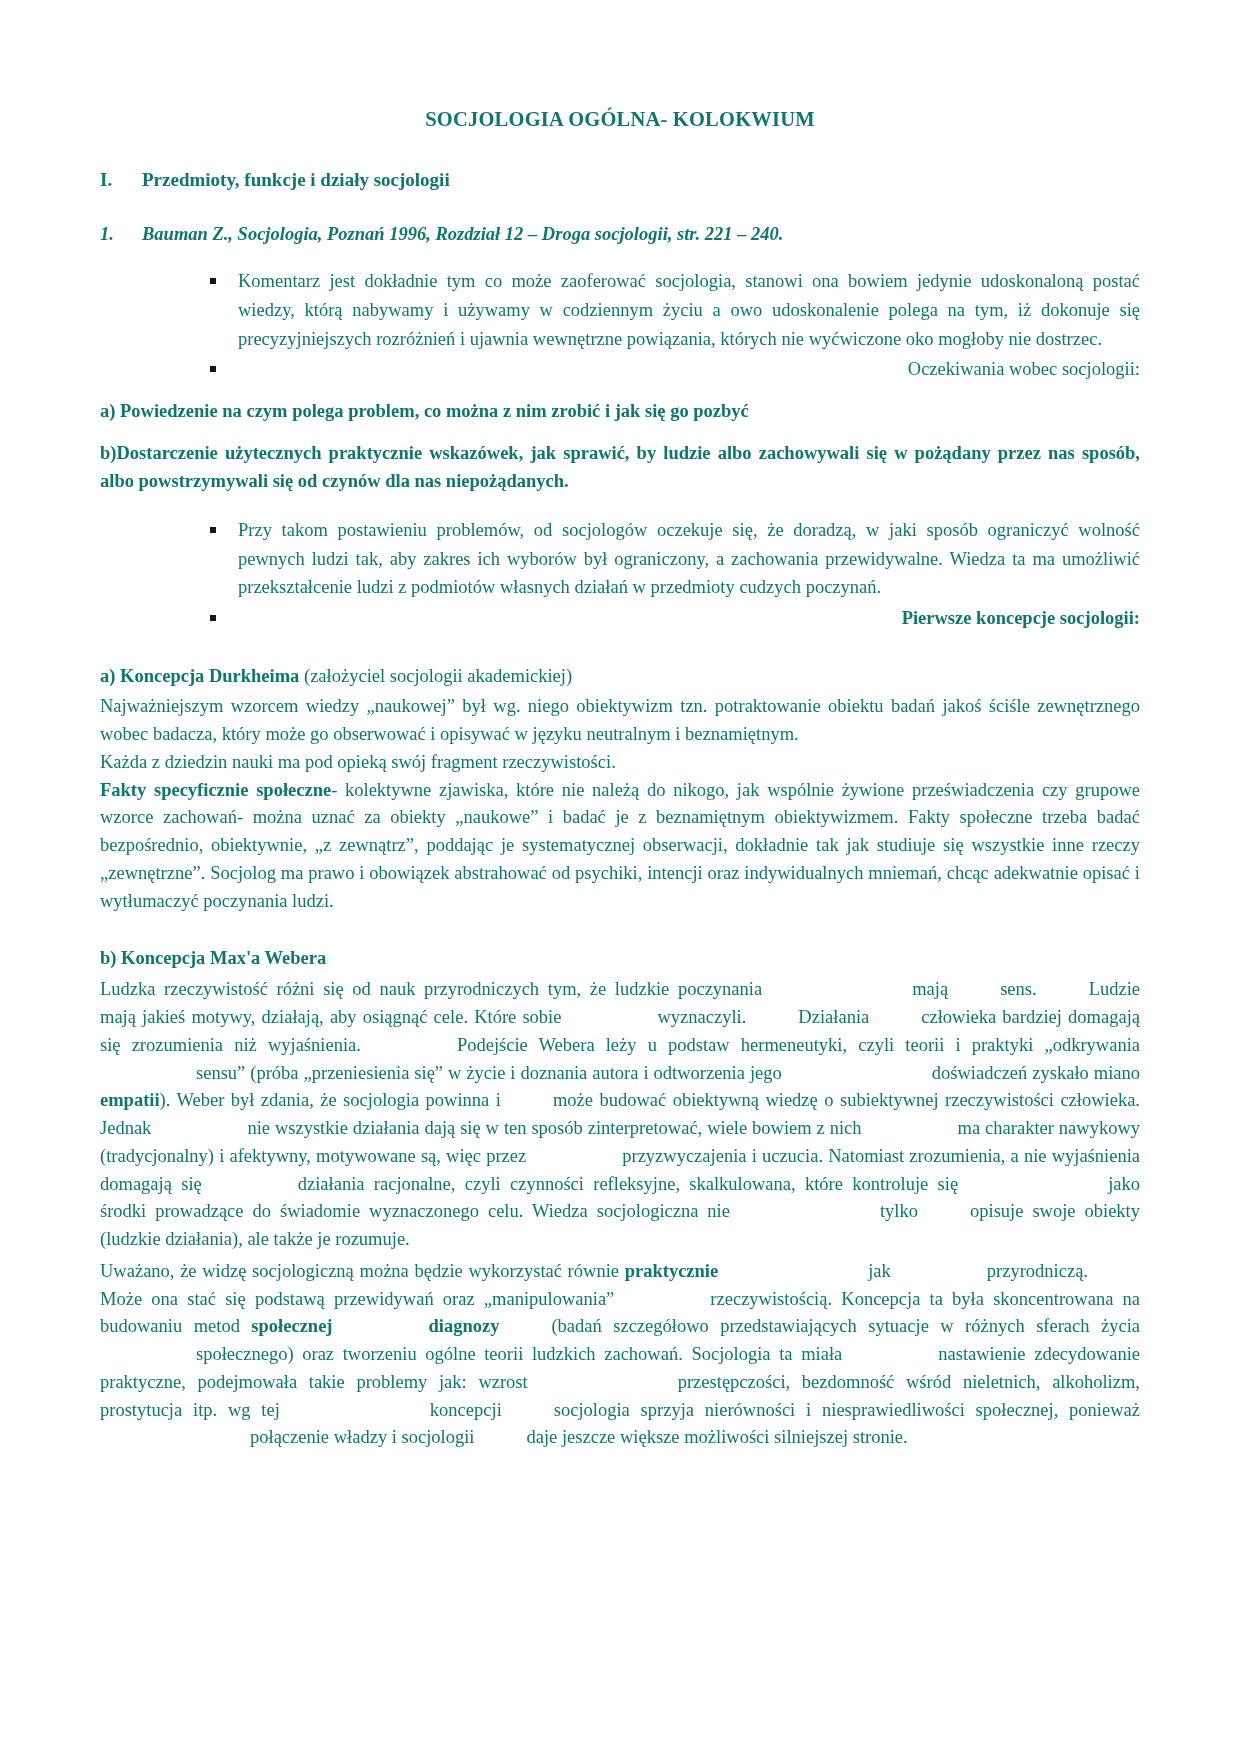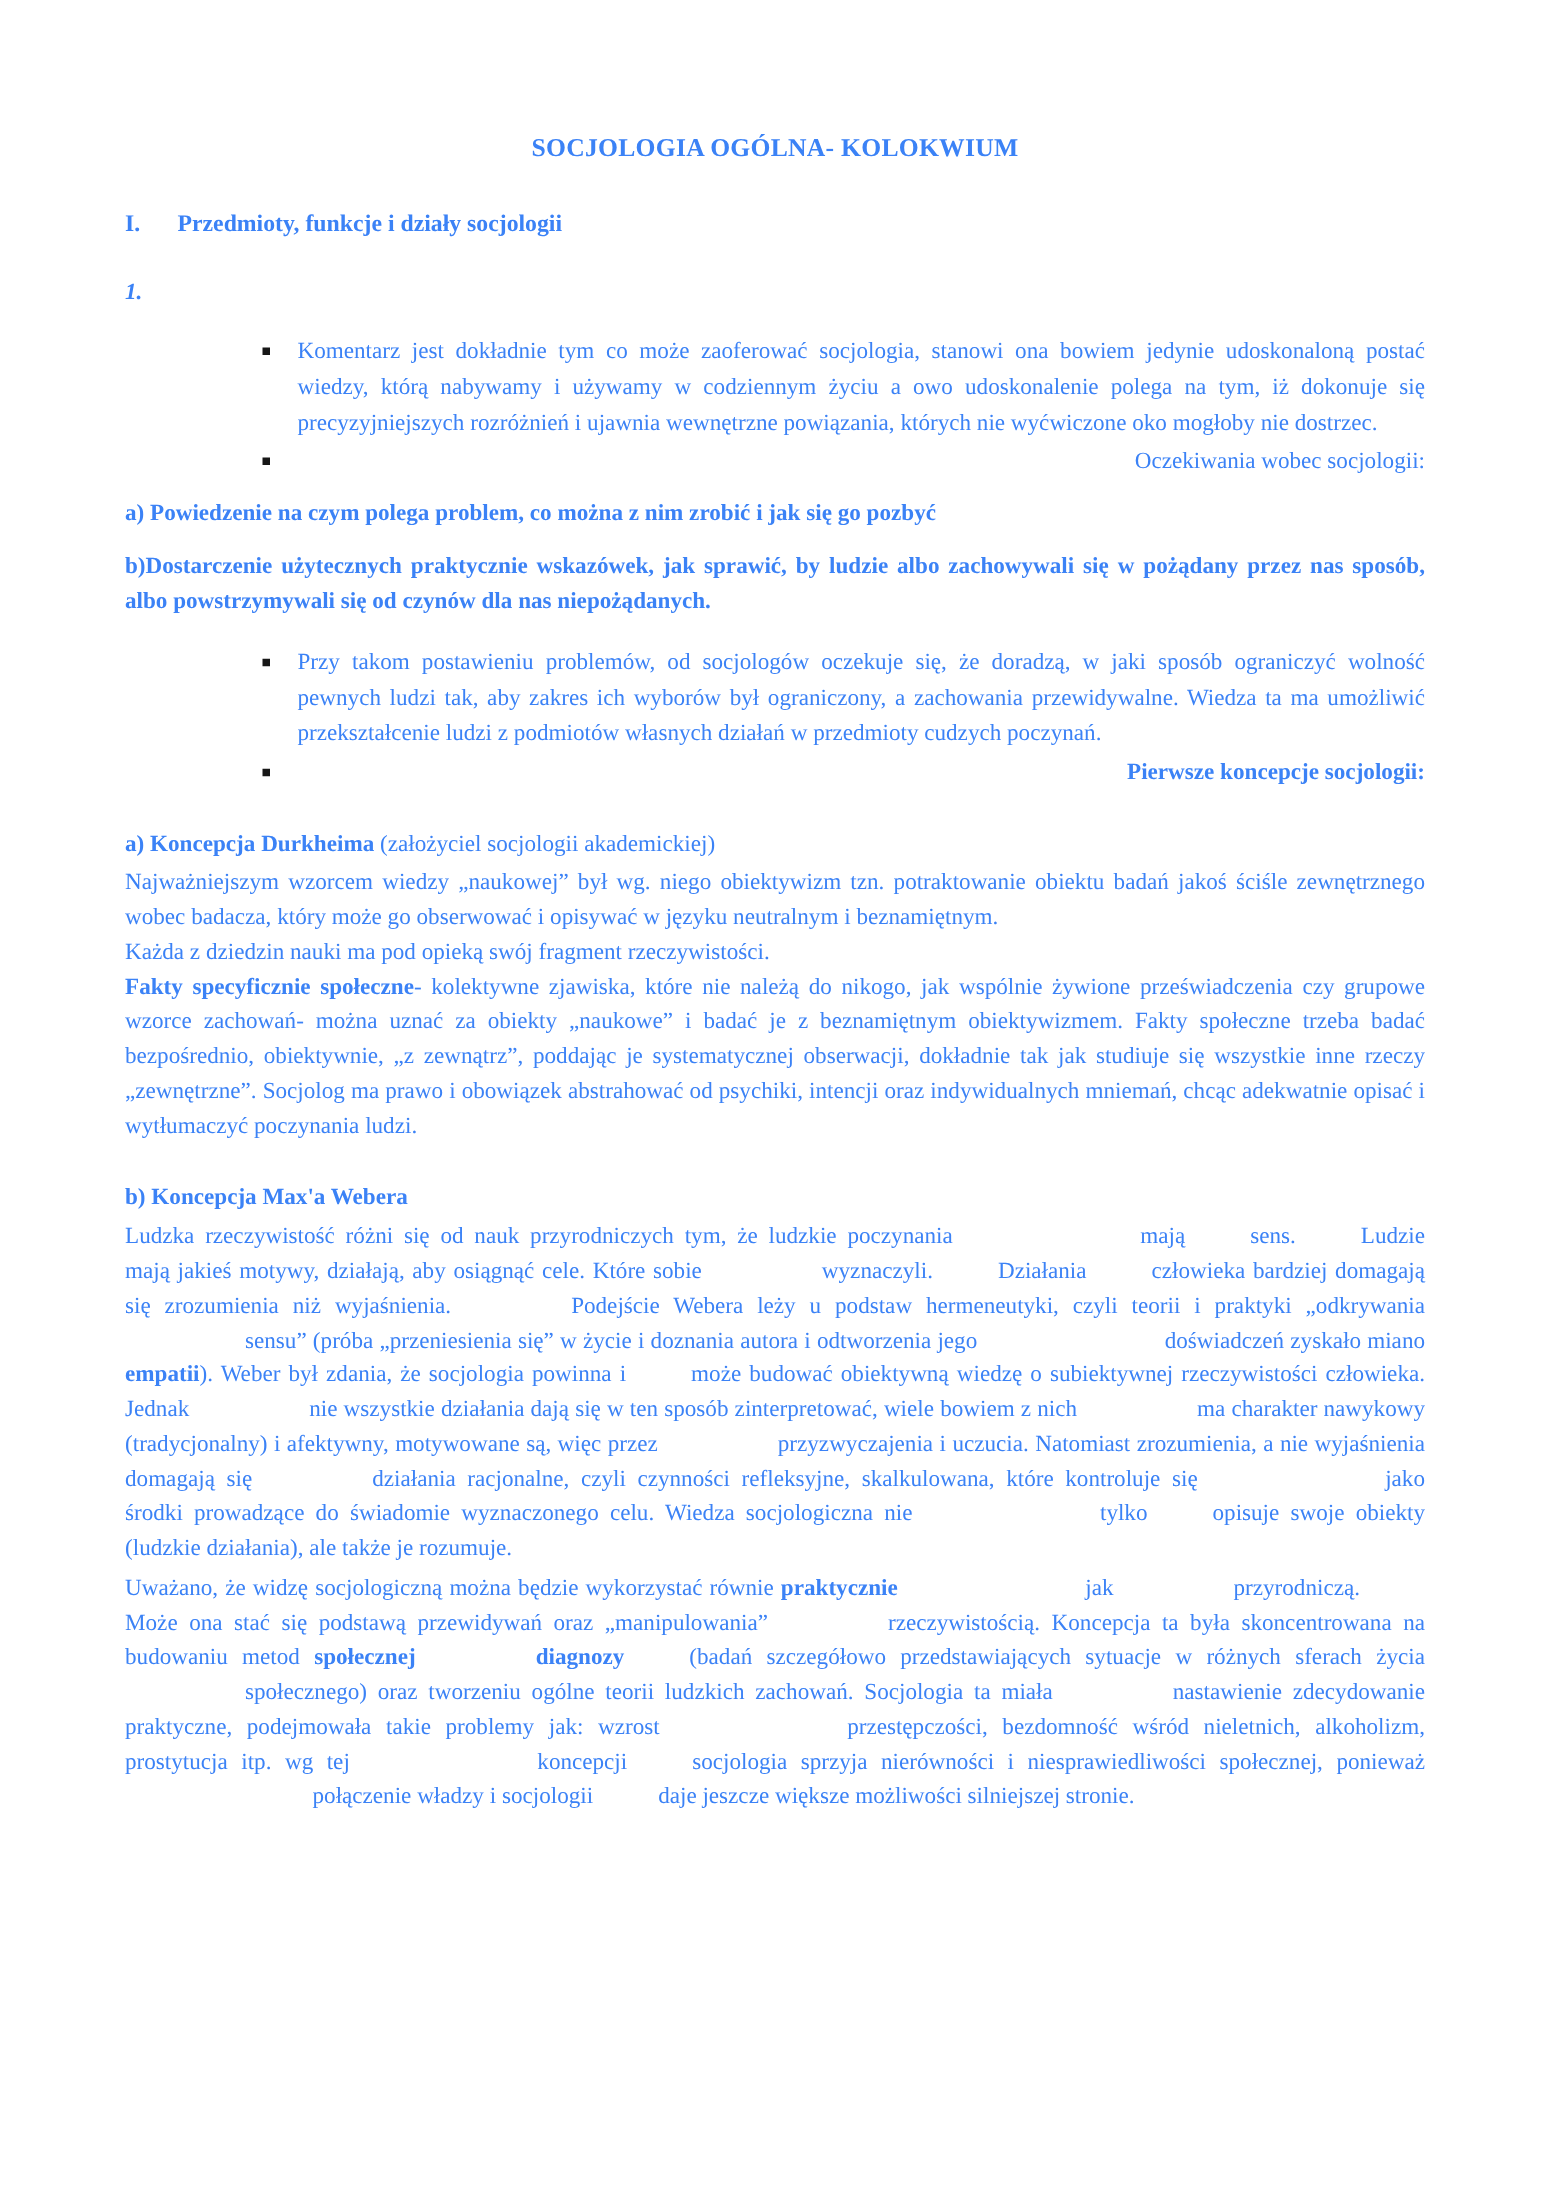--- a/index.html
+++ b/index.html
@@ -10,21 +10,21 @@
   }
   .page {
     position: relative;
     width: 1240px;
     height: 1456px;
     margin: 0 auto;
     background: #ffffff;
     box-sizing: border-box;
     padding: 96px 100px 60px 100px;
     font-family: "Liberation Serif", "DejaVu Serif", serif;
-    color: #3b82f6;
+    color: #0f766e;
     overflow: hidden;
   }
 
   
   .doc-title {
     text-align: center;
     font-weight: bold;
     font-size: 20.5px;
     letter-spacing: 0.2px;
     margin: 10px 0 0 0;
@@ -134,20 +134,21 @@
 
   <h1 class="doc-title">SOCJOLOGIA OGÓLNA- KOLOKWIUM</h1>
 
   <div class="roman-head">
     <span class="marker">I.</span>
     <span>Przedmioty, funkcje i działy socjologii</span>
   </div>
 
   <div class="ref-item">
     <span class="marker">1.</span>
+    <span>Bauman Z., Socjologia, Poznań 1996, Rozdział 12 – Droga socjologii, str. 221 – 240.</span>
   </div>
 
   <ul class="bullets">
     <li>Komentarz jest dokładnie tym co może zaoferować socjologia, stanowi ona bowiem jedynie udoskonaloną postać wiedzy, którą nabywamy i używamy w codziennym życiu a owo udoskonalenie polega na tym, iż dokonuje się precyzyjniejszych rozróżnień i ujawnia wewnętrzne powiązania, których nie wyćwiczone oko mogłoby nie dostrzec.</li>
     <li class="tight">Oczekiwania wobec socjologii:</li>
   </ul>
 
   <p class="body">a) Powiedzenie na czym polega problem, co można z nim zrobić i jak się go pozbyć</p>
 
   <p class="body">b)Dostarczenie użytecznych praktycznie wskazówek, jak sprawić, by ludzie albo zachowywali się w pożądany przez nas sposób, albo powstrzymywali się od czynów dla nas niepożądanych.</p>

